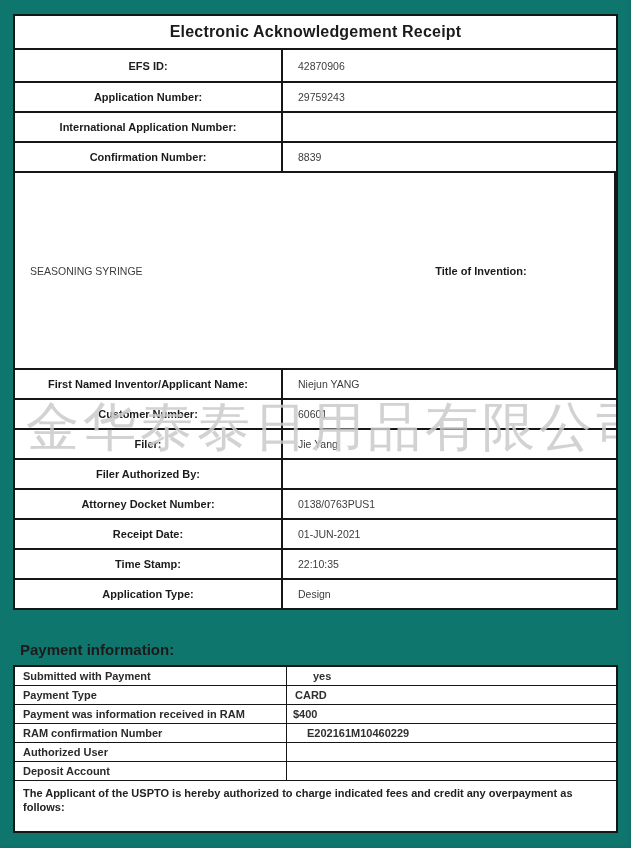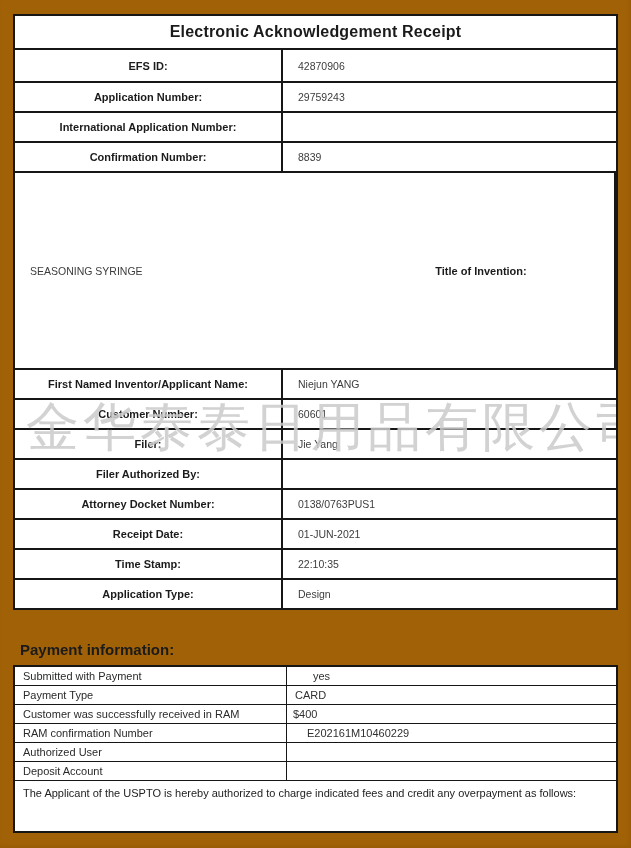--- a/index.html
+++ b/index.html
@@ -4,21 +4,21 @@
 <style>
   html, body {
     margin: 0;
     padding: 0;
     background: #f4f4f2;
   }
   .page {
     position: relative;
     width: 631px;
     height: 848px;
-    background: #a16207;
+    background: #0f766e;
     font-family: "Liberation Sans", sans-serif;
     color: #1b1b1b;
     overflow: hidden;
     box-shadow: inset -2px -2px 4px rgba(0,0,0,0.06);
   }
 
   
   .main-table {
     position: absolute;
     left: 13px;
@@ -75,20 +75,21 @@
     font-size: 15px;
     font-weight: bold;
   }
   .payment-table {
     position: absolute;
     left: 13px;
     top: 665px;
     width: 601px;
     border: 2px solid #161616;
     background: #ffffff;
+    font-weight: bold;
   }
   .p-row {
     display: flex;
     border-top: 1.5px solid #161616;
     height: 18px;
   }
   .p-row:first-child { border-top: none; }
   .p-label {
     width: 272px;
     min-width: 272px;
@@ -221,21 +222,21 @@
       <div class="cell p-label">Submitted with Payment</div>
       <div class="cell p-value">yes</div>
     </div>
 
     <div class="p-row">
       <div class="cell p-label">Payment Type</div>
       <div class="cell p-value">CARD</div>
     </div>
 
     <div class="p-row">
-      <div class="cell p-label">Customer was successfully received in RAM</div>
+      <div class="cell p-label">Payment was information received in RAM</div>
       <div class="cell p-value">$400</div>
     </div>
 
     <div class="p-row">
       <div class="cell p-label">RAM confirmation Number</div>
       <div class="cell p-value">E202161M10460229</div>
     </div>
 
     <div class="p-row">
       <div class="cell p-label">Authorized User</div>

